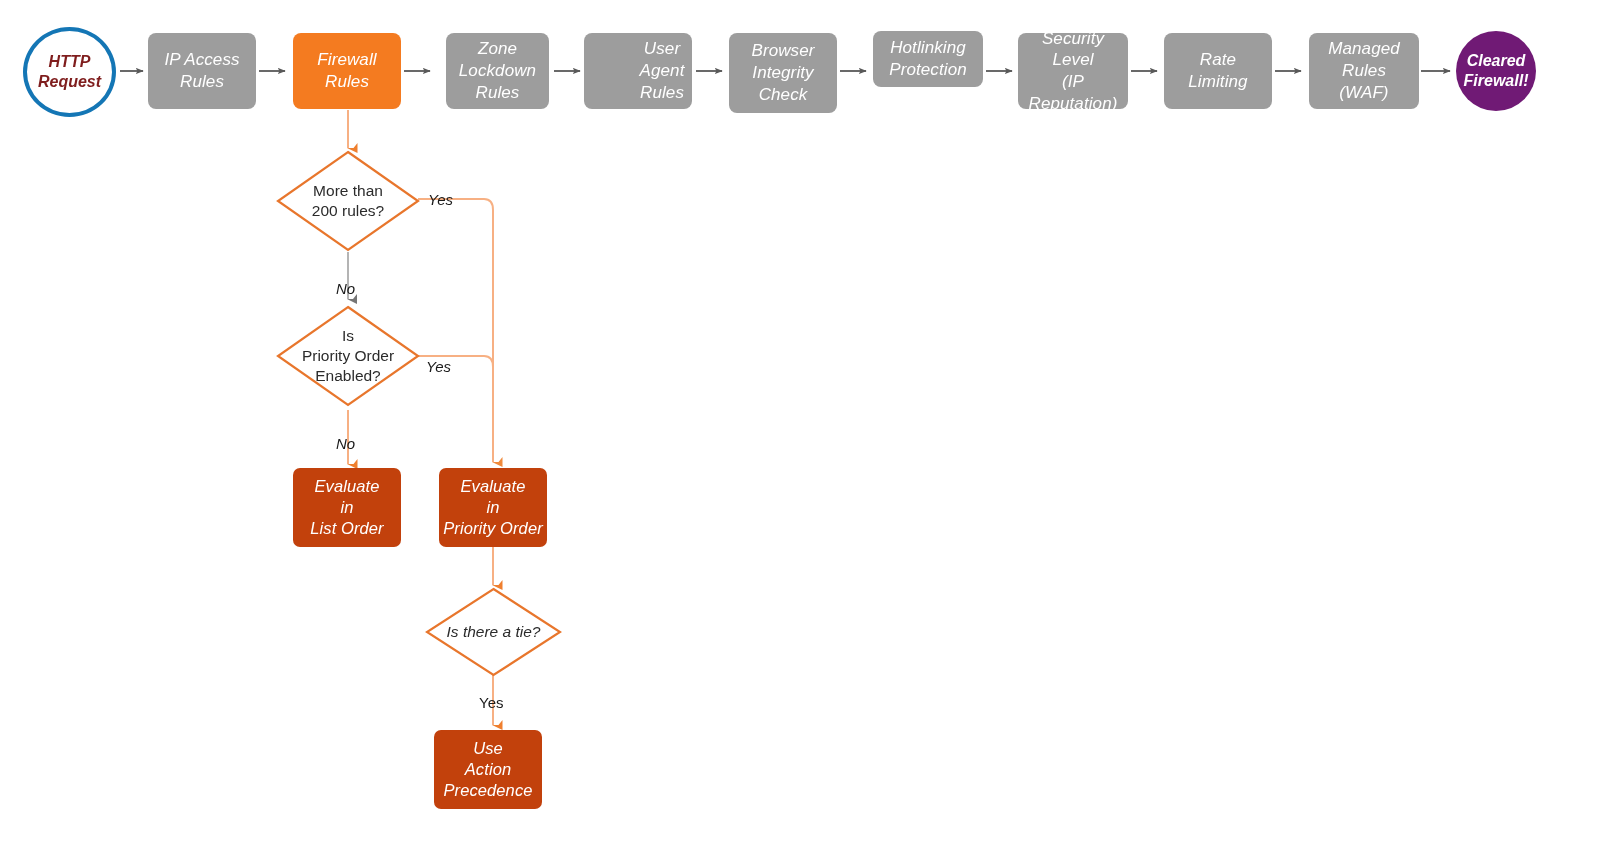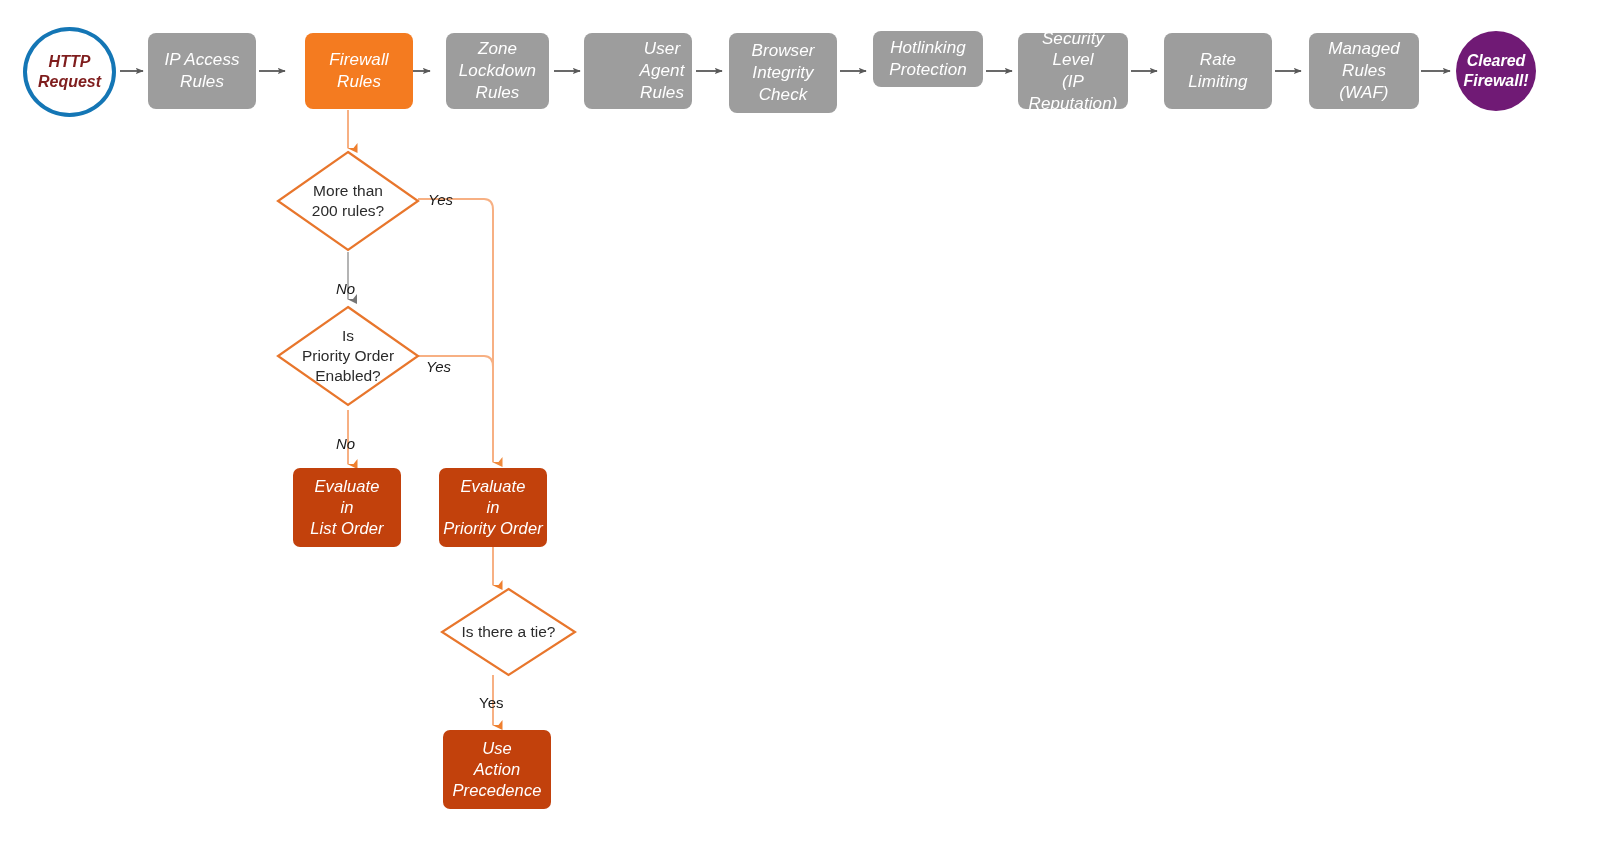--- a/index.html
+++ b/index.html
@@ -170,21 +170,21 @@
 
     <line x1="493" y1="675" x2="493" y2="725" stroke="#f7b083" stroke-width="2" marker-end="url(#arrow-orange)"></line>
   </svg>
 
   <div class="terminator start" style="left:23px; top:27px; width:93px; height:90px;">HTTP
 Request</div>
 
   <div class="node gray" style="left:148px;  top:33px; width:108px; height:76px;">IP Access
 Rules</div>
 
-  <div class="node orange" style="left:305px; top:33px; width:108px; height:76px;">Firewall
+  <div class="node orange" style="left:293px; top:33px; width:108px; height:76px;">Firewall
 Rules</div>
 
   <div class="node gray" style="left:446px;  top:33px; width:103px; height:76px;">Zone
 Lockdown
 Rules</div>
 
   <div class="node gray" style="left:584px;  top:33px; width:108px; height:76px;padding-left:48px;">User Agent
 Rules</div>
 
   <div class="node gray" style="left:729px;  top:33px; width:108px; height:80px;">Browser
@@ -218,36 +218,36 @@
 
   <div class="diamond-wrap" style="left:276px; top:305px; width:144px; height:102px;">
     <svg class="diamond-shape" viewBox="0 0 144 102" xmlns="http://www.w3.org/2000/svg">
       <polygon points="72,2 142,51 72,100 2,51" fill="#ffffff" stroke="#e8762c" stroke-width="2.2"></polygon>
     </svg>
     <div class="diamond-label">Is
 Priority Order
 Enabled?</div>
   </div>
 
-  <div class="diamond-wrap" style="left:440px; top:587px; width:137px; height:90px;">
+  <div class="diamond-wrap" style="left:425px; top:587px; width:137px; height:90px;font-style:italic;">
     <svg class="diamond-shape" viewBox="0 0 137 90" xmlns="http://www.w3.org/2000/svg">
       <polygon points="68.5,2 135,45 68.5,88 2,45" fill="#ffffff" stroke="#e8762c" stroke-width="2.2"></polygon>
     </svg>
     <div class="diamond-label">Is there a tie?</div>
   </div>
 
   <div class="node orange-step" style="left:293px; top:468px; width:108px; height:79px;">Evaluate
 in
 List Order</div>
 
   <div class="node orange-step" style="left:439px; top:468px; width:108px; height:79px;">Evaluate
 in
 Priority Order</div>
 
-  <div class="node orange-step" style="left:443px; top:730px; width:108px; height:79px;">Use
+  <div class="node orange-step" style="left:434px; top:730px; width:108px; height:79px;">Use
 Action
 Precedence</div>
 
   <div class="edge-label" style="left:428px; top:181px;">Yes</div>
 
   <div class="edge-label" style="left:336px; top:270px;">No</div>
 
   <div class="edge-label" style="left:426px; top:348px;">Yes</div>
 
   <div class="edge-label" style="left:336px; top:425px;">No</div>

